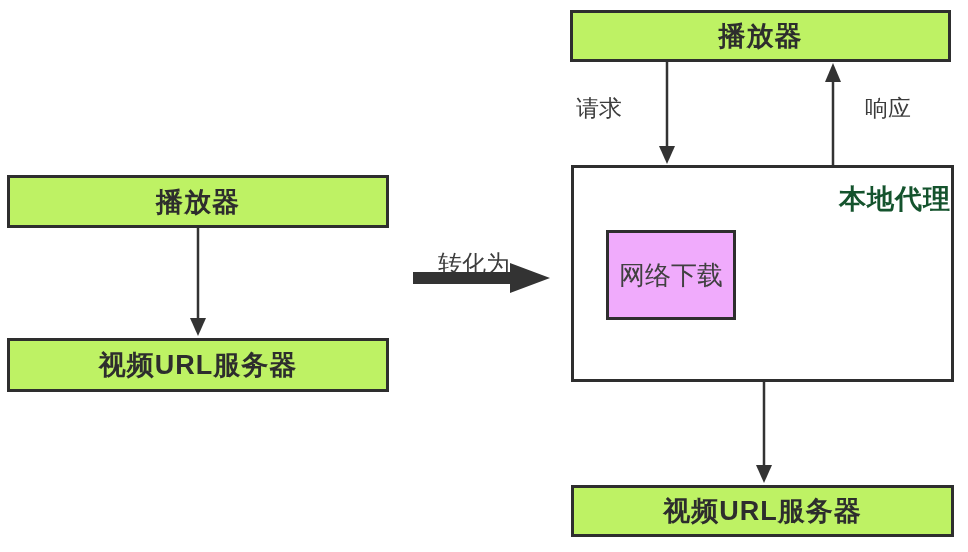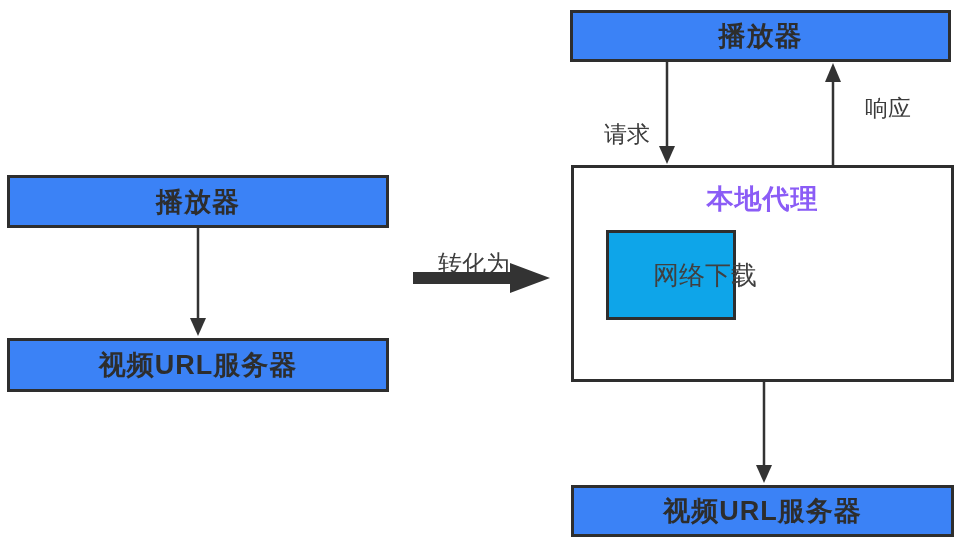--- a/index.html
+++ b/index.html
@@ -12,63 +12,62 @@
     position: relative;
     width: 968px;
     height: 552px;
     background: #ffffff;
     overflow: hidden;
   }
   .box {
     position: absolute;
     box-sizing: border-box;
     border: 3px solid #2e2e2e;
-    background: #3b82f6;
+    background: #bef264;
     display: flex;
     align-items: center;
     justify-content: center;
   }
   .box-title {
     font-size: 27px;
     font-weight: 700;
     color: #2d2d2d;
     letter-spacing: 1px;
     white-space: nowrap;
   }
   .inner-box {
     position: absolute;
     box-sizing: border-box;
     border: 3px solid #2e2e2e;
-    background: #0ea5e9;
+    background: #f0abfc;
     display: flex;
     align-items: center;
-    justify-content: flex-start;
-    padding-left: 44px;
+    justify-content: center;
   }
   .inner-label {
     font-size: 26px;
     font-weight: 400;
     color: #404040;
     white-space: nowrap;
   }
   .proxy-box {
     position: absolute;
     box-sizing: border-box;
     border: 3px solid #2e2e2e;
     background: #ffffff;
   }
   .proxy-title {
     position: absolute;
     top: 13px;
     left: 0;
     width: 100%;
-    text-align: center;
+    text-align: right;
     font-size: 27px;
     font-weight: 700;
-    color: #8b5cf6;
+    color: #14532d;
     letter-spacing: 1px;
   }
   .edge-label {
     position: absolute;
     font-size: 23px;
     font-weight: 400;
     color: #3c3c3c;
     white-space: nowrap;
   }
   #arrow-layer {
@@ -94,21 +93,21 @@
   <div class="box" style="left:7px; top:338px; width:382px; height:54px;">
     <span class="box-title">视频URL服务器</span>
   </div>
 
   <div class="edge-label" style="left:438px; top:248px; font-size:24px;">转化为</div>
 
   <div class="box" style="left:570px; top:10px; width:381px; height:52px;">
     <span class="box-title">播放器</span>
   </div>
 
-  <div class="edge-label" style="left:604px; top:93px;margin-top:26px;">请求</div>
+  <div class="edge-label" style="left:576px; top:93px;">请求</div>
 
   <div class="edge-label" style="left:865px; top:93px;text-align:right;">响应</div>
 
   <div class="proxy-box" style="left:571px; top:165px; width:383px; height:217px;">
     <div class="proxy-title">本地代理</div>
 
     <div class="inner-box" style="left:32px; top:62px; width:130px; height:90px;">
       <span class="inner-label">网络下载</span>
     </div>
 

